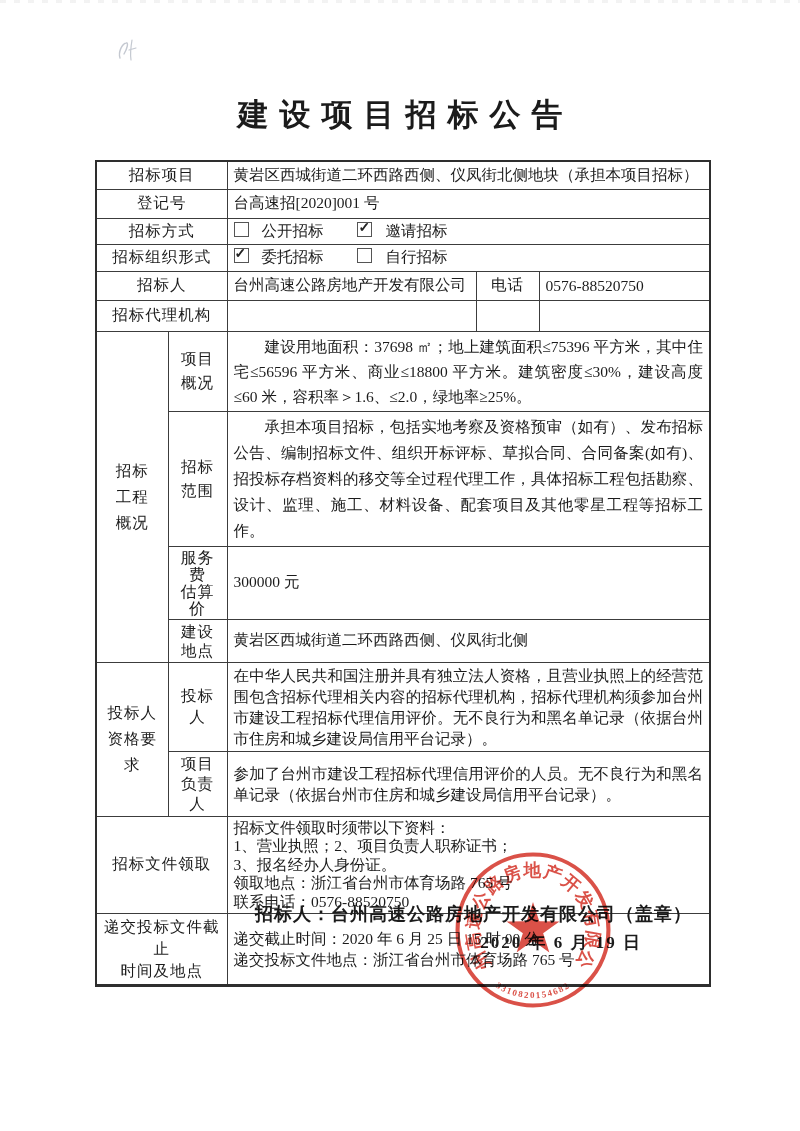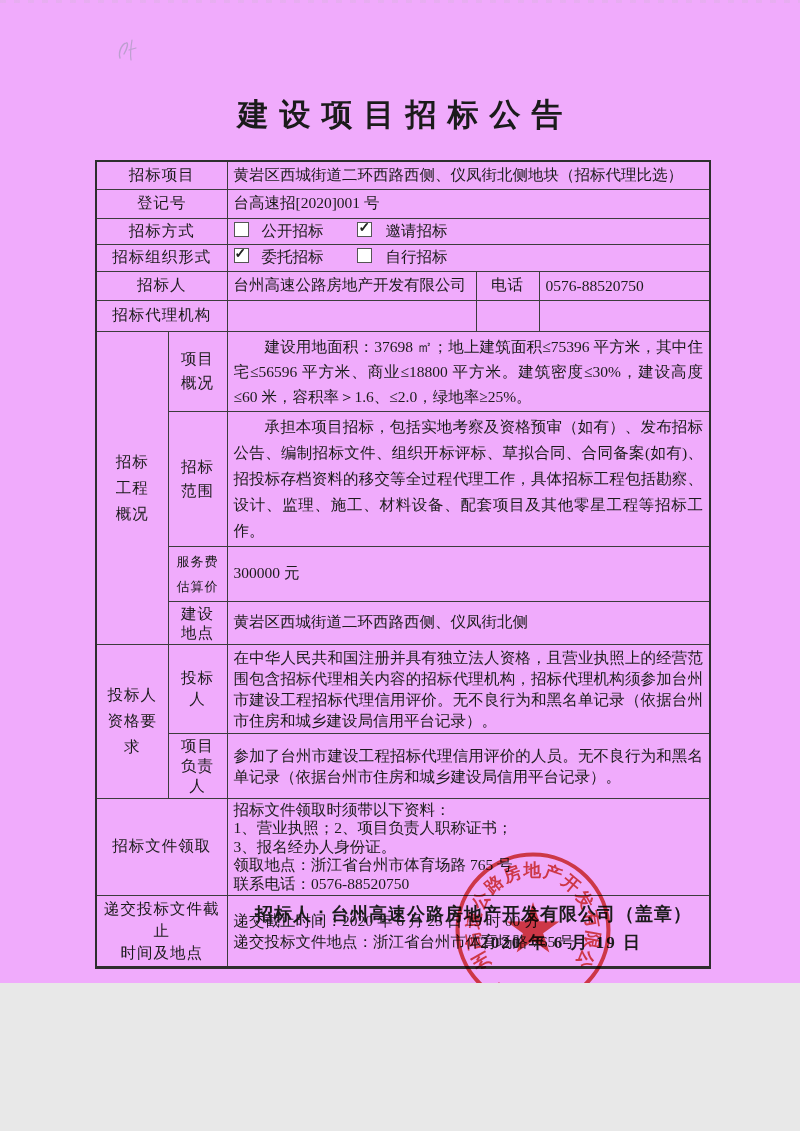--- a/index.html
+++ b/index.html
@@ -1,19 +1,19 @@
 <!DOCTYPE html>
 <html><head>
 <meta charset="utf-8">
 <style>
   html,body{margin:0;padding:0;background:#e8e8e8;}
   .page{
     position:relative;
-    width:800px;height:983px;
-    background:#f0abfc;
+    width:800px;height:1131px;
+    background:#ffffff;
     overflow:hidden;
     font-family:"Liberation Serif","DejaVu Serif",serif;
     color:#1b1b1b;
   }
   .scan-edge{
     position:absolute;top:0;left:0;width:100%;height:3px;
     background:repeating-linear-gradient(90deg,#bbb 0 6px,transparent 6px 14px);
     opacity:.18;
   }
   .pencil-mark{position:absolute;left:112px;top:36px;opacity:.5;}
@@ -105,21 +105,21 @@
       <col style="width:72px">
         <col style="width:59px">
         <col style="width:249px">
         <col style="width:63px">
         <col style="width:171px">
     </colgroup>
 
     <tbody>
         <tr style="height:28px">
       <td colspan="2" class="lbl">招标项目</td>
-      <td colspan="3" class="val">黄岩区西城街道二环西路西侧、仪凤街北侧地块（招标代理比选）</td>
+      <td colspan="3" class="val">黄岩区西城街道二环西路西侧、仪凤街北侧地块（承担本项目招标）</td>
     </tr>
 
     <tr style="height:29px">
       <td colspan="2" class="lbl">登记号</td>
       <td colspan="3" class="val">台高速招[2020]001 号</td>
     </tr>
 
     <tr style="height:24px">
       <td colspan="2" class="lbl">招标方式</td>
       <td colspan="3" class="val">
@@ -159,21 +159,21 @@
       <td colspan="3" class="paragraph indent">建设用地面积：37698 ㎡；地上建筑面积≤75396 平方米，其中住宅≤56596 平方米、商业≤18800 平方米。建筑密度≤30%，建设高度≤60 米，容积率＞1.6、≤2.0，绿地率≥25%。</td>
     </tr>
 
     <tr style="height:124px">
       <td class="lbl pre" style="line-height:24px">招标
 范围</td>
       <td colspan="3" class="paragraph indent" style="line-height:26px">承担本项目招标，包括实地考察及资格预审（如有）、发布招标公告、编制招标文件、组织开标评标、草拟合同、合同备案(如有)、招投标存档资料的移交等全过程代理工作，具体招标工程包括勘察、设计、监理、施工、材料设备、配套项目及其他零星工程等招标工作。</td>
     </tr>
 
     <tr style="height:41px">
-      <td class="lbl pre" style="line-height:25px;font-size:13px">服务费
+      <td class="lbl pre" style="line-height:17px;font-size:16px">服务费
 估算价</td>
       <td colspan="3" class="val">300000 元</td>
     </tr>
 
     <tr style="height:41px">
       <td class="lbl pre" style="line-height:19px">建设
 地点</td>
       <td colspan="3" class="val">黄岩区西城街道二环西路西侧、仪凤街北侧</td>
     </tr>
 

